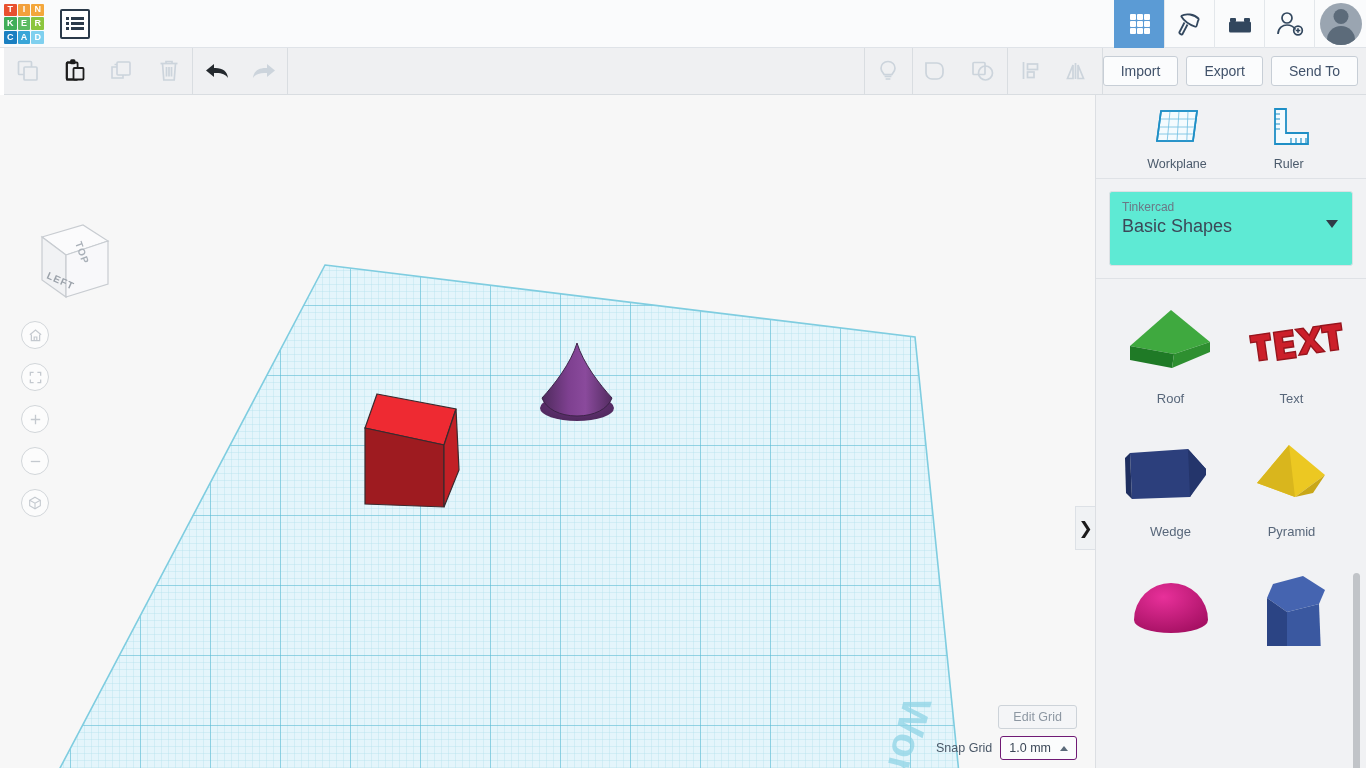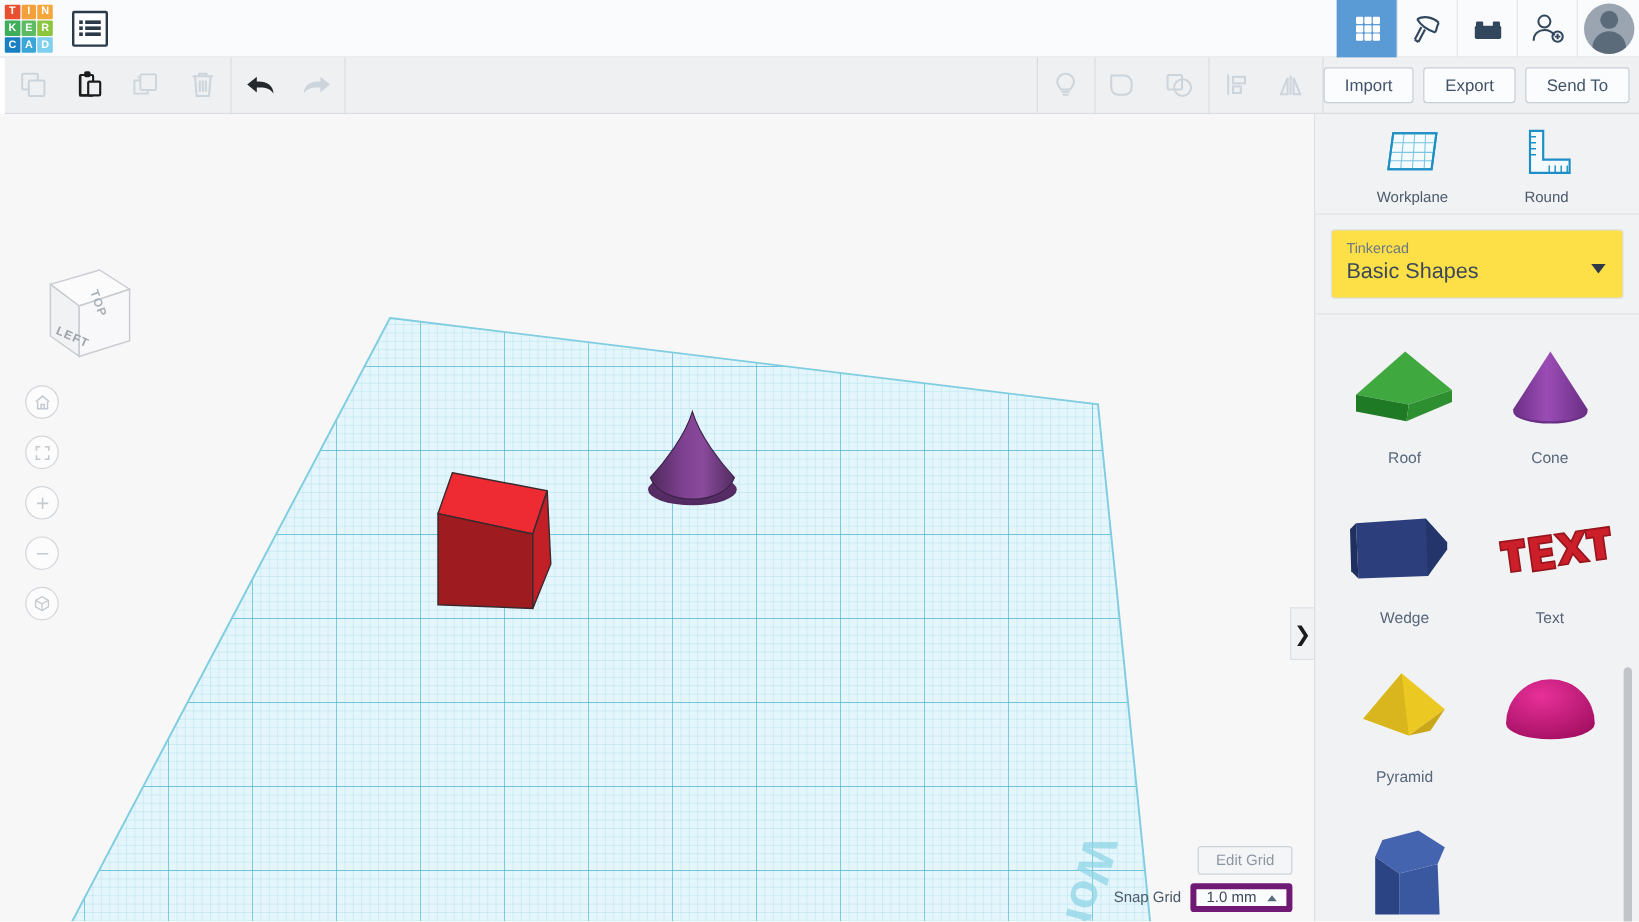--- a/index.html
+++ b/index.html
@@ -127,41 +127,41 @@
     display: flex; flex-direction: column; align-items: flex-end; gap: 7px;
   }
   .edit-grid-btn {
     height: 24px; padding: 0 14px; border: 1px solid #cdd3d9; border-radius: 3px;
     background: #f4f5f7; color: #8d97a2; font-size: 12.5px; cursor: pointer;
     display: flex; align-items: center;
   }
   .snap-row { display: flex; align-items: center; gap: 8px; }
   .snap-label { font-size: 12.5px; color: #4a5868; margin-left: 32px; }
   .snap-select {
-    height: 24px; padding: 0 8px; border: 5px solid #701a75; border-radius: 3px;
+    height: 24px; padding: 0 8px; border: 1px solid #701a75; border-radius: 3px;
     background: #fbfcfd; color: #3c4858; font-size: 12.5px; cursor: pointer;
     display: flex; align-items: center; gap: 9px; text-align: center;
   }
   .caret-up { width: 0; height: 0; border-left: 4px solid transparent; border-right: 4px solid transparent; border-bottom: 5px solid #5b6a7a; }
 
   
   .rpanel {
     position: absolute; left: 1095px; top: 95px; width: 271px; height: 673px;
     background: #f1f2f4; border-left: 1px solid #dcdfe3;
   }
   .rp-tools {
     height: 84px; display: flex; align-items: center; justify-content: center;
     gap: 56px; background: #f1f2f4; border-bottom: 1px solid #dfe2e6;
   }
   .rp-tool { display: flex; flex-direction: column; align-items: center; gap: 6px; cursor: pointer; }
   .rp-tool-label { font-size: 12.5px; color: #4b5a6b; }
   .rp-dropdown-wrap { padding: 12px 13px 12px 13px; }
   .rp-dropdown {
-    background: #fde047; border: 1px solid #dde0e4; border-radius: 3px;
-    padding: 8px 12px 11px 12px; position: relative; cursor: pointer;
+    background: #5eead4; border: 1px solid #dde0e4; border-radius: 3px;
+    padding: 8px 12px 28px 12px; position: relative; cursor: pointer;
   }
   .rp-dd-sub { font-size: 12px; color: #6b7785; margin-bottom: 2px; }
   .rp-dd-main { font-size: 18px; color: #3c4858; }
   .rp-dd-caret {
     position: absolute; right: 14px; top: 28px;
     width: 0; height: 0; border-left: 6px solid transparent; border-right: 6px solid transparent;
     border-top: 8px solid #2f3a47;
   }
   .rp-sep { height: 1px; background: #dfe2e6; margin: 0; }
   .shapes-scroll {
@@ -492,21 +492,21 @@
         <span class="rp-tool-label">Workplane</span>
       </div>
       <div class="rp-tool">
         <svg width="52" height="48" viewBox="0 0 52 48">
           <path d="M12,6 h11 v24 h22 v11 h-33 z" fill="#f4fbfe" stroke="#1e8fc6" stroke-width="1.8"></path>
           <g stroke="#1e8fc6" stroke-width="1.2">
             <path d="M12,11 h5 M12,16 h5 M12,21 h5 M12,26 h5"></path>
             <path d="M28,35 v6 M33,35 v6 M38,35 v6 M43,35 v6"></path>
           </g>
         </svg>
-        <span class="rp-tool-label">Round</span>
+        <span class="rp-tool-label">Ruler</span>
       </div>
     </div>
 
     <div class="rp-dropdown-wrap">
       <div class="rp-dropdown">
         <div class="rp-dd-sub">Tinkercad</div>
         <div class="rp-dd-main">Basic Shapes</div>
         <div class="rp-dd-caret"></div>
       </div>
     </div>
@@ -519,61 +519,45 @@
           <div class="shape-art">
             <svg width="110" height="78" viewBox="0 0 110 78">
               <polygon points="55,8 94,40 58,52 14,44" fill="#3fa93f"></polygon>
               <polygon points="14,44 58,52 56,66 14,58" fill="#1f7a26"></polygon>
               <polygon points="58,52 94,40 94,50 56,66" fill="#2e8f30"></polygon>
             </svg>
           </div>
           <span class="shape-label">Roof</span>
         </div>
 
-        <div class="shape-cell">
-          <div class="shape-art">
-            <svg width="110" height="78" viewBox="0 0 110 78">
-              <defs>
-                <linearGradient id="pc" x1="0" y1="0" x2="1" y2="0">
-                  <stop offset="0%" stop-color="#6b2f86"></stop>
-                  <stop offset="45%" stop-color="#9b4cb5"></stop>
-                  <stop offset="100%" stop-color="#6a2f84"></stop>
-                </linearGradient>
-              </defs>
-              <ellipse cx="55" cy="58" rx="31" ry="10" fill="#6b2f86"></ellipse>
-              <path d="M55 8 L86 56 A31 10 0 0 1 24 56 Z" fill="url(#pc)"></path>
-            </svg>
-          </div>
-          <span class="shape-label">Cone</span>
-        </div>
-
-
-        <div class="shape-cell">
-          <div class="shape-art">
-            <svg width="110" height="78" viewBox="0 0 110 78">
-              <polygon points="14,18 72,14 90,34 74,62 16,64" fill="#2c3f7c"></polygon>
-              <polygon points="14,18 16,64 10,58 9,23" fill="#1f2f60"></polygon>
-              <polygon points="72,14 90,34 90,40 74,62" fill="#24356b"></polygon>
-            </svg>
-          </div>
-          <span class="shape-label">Wedge</span>
-        </div>
+
 
         <div class="shape-cell">
           <div class="shape-art">
             <svg width="110" height="78" viewBox="0 0 110 78">
               <g fill="#cc1f2a" stroke="#97151d" stroke-width="1.4" transform="rotate(-8 55 40)">
                 <path d="M14 28 h20 v7 h-6 v19 h-8 V35 h-6 z"></path>
                 <path d="M38 28 h19 v6 h-11 v5 h10 v6 h-10 v5 h11 v6 H38 z"></path>
                 <path d="M60 28 h8 l5 8 l5 -8 h8 l-9 13 l9 13 h-8 l-5 -8 l-5 8 h-8 l9 -13 z"></path>
                 <path d="M86 28 h20 v7 h-6 v19 h-8 V35 h-6 z"></path>
               </g>
             </svg>
           </div>
           <span class="shape-label">Text</span>
+        </div>
+
+        <div class="shape-cell">
+          <div class="shape-art">
+            <svg width="110" height="78" viewBox="0 0 110 78">
+              <polygon points="14,18 72,14 90,34 74,62 16,64" fill="#2c3f7c"></polygon>
+              <polygon points="14,18 16,64 10,58 9,23" fill="#1f2f60"></polygon>
+              <polygon points="72,14 90,34 90,40 74,62" fill="#24356b"></polygon>
+            </svg>
+          </div>
+          <span class="shape-label">Wedge</span>
         </div>
 
         <div class="shape-cell">
           <div class="shape-art">
             <svg width="110" height="78" viewBox="0 0 110 78">
               <polygon points="52,10 88,40 58,62 20,48" fill="#ecc822"></polygon>
               <polygon points="52,10 58,62 20,48" fill="#d9b61d"></polygon>
               <polygon points="88,40 58,62 76,58" fill="#c9a718"></polygon>
             </svg>
           </div>

